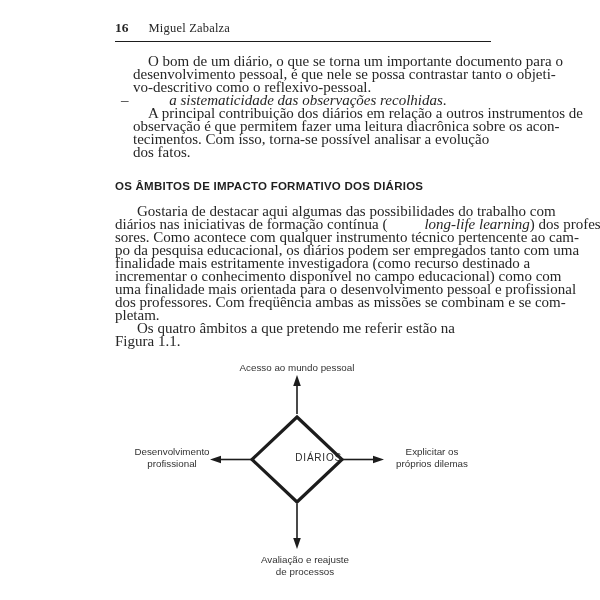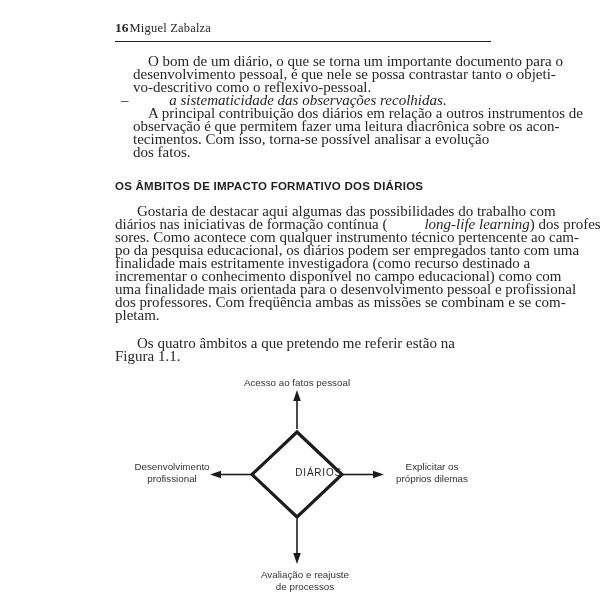--- a/index.html
+++ b/index.html
@@ -9,21 +9,21 @@
     font-family: "Liberation Serif", serif;
     color: #262626;
     overflow: hidden;
   }
   .page {
     width: 600px; height: 600px;
     padding: 20px 109px 0 115px;
   }
 
   
-  .page-header { display: flex; align-items: baseline; gap: 1px; }
+  .page-header { display: flex; align-items: baseline; gap: 20px; }
   .pnum  { font-weight: bold; font-size: 13.5px; }
   .author{ font-size: 12.5px; letter-spacing: 0.2px; }
   .rule  { border-top: 1.7px solid #1d1d1d; margin-top: 5px; }
 
   
   .tline {
     font-size: 15px; line-height: 13px;
     text-align: justify; text-align-last: justify;
     white-space: nowrap;
   }
@@ -34,21 +34,21 @@
   .q-para { padding-left: 12px; }
   .indent-quote .tline:first-child { text-indent: 15px; }
 
   .heading {
     margin-top: 21px;
     font-family: "Liberation Sans", sans-serif;
     font-weight: bold; font-size: 11.5px; letter-spacing: 0.25px;
     color: #1f1f1f;
   }
 
-  .body-para { margin-top: 15px; }
+  .body-para { margin-top: 0; }
   .body-para.first { margin-top: 13px; }
   .indent-body .tline:first-child { text-indent: 22px; }
 
   
   .fig { position: relative; margin-top: 14px; height: 218px; }
   .fig svg { position: absolute; left: 0; top: 0; }
   .fig-label {
     position: absolute;
     font-family: "Liberation Sans", sans-serif;
     font-size: 9.8px; line-height: 12px; color: #333333;
@@ -135,21 +135,21 @@
       <g stroke="#1c1c1c" fill="#1c1c1c">
         <line x1="228" y1="97.5" x2="259" y2="97.5" stroke-width="1.6"></line>
         <polygon points="269,97.5 258,93.7 258,101.3" stroke="none"></polygon>
       </g>
 
       <g stroke="#1c1c1c" fill="#1c1c1c">
         <line x1="182" y1="142" x2="182" y2="177" stroke-width="1.6"></line>
         <polygon points="182,187 178.2,176 185.8,176" stroke="none"></polygon>
       </g>
     </svg>
-    <div class="fig-label top">Acesso ao fatos pessoal</div>
+    <div class="fig-label top">Acesso ao mundo pessoal</div>
     <div class="fig-label left">Desenvolvimento
 profissional</div>
     <div class="fig-label right">Explicitar os
 próprios dilemas</div>
     <div class="fig-label bottom">Avaliação e reajuste
 de processos</div>
     <div class="fig-center">DIÁRIOS</div>
   </figure>
 
   <div class="caption">

